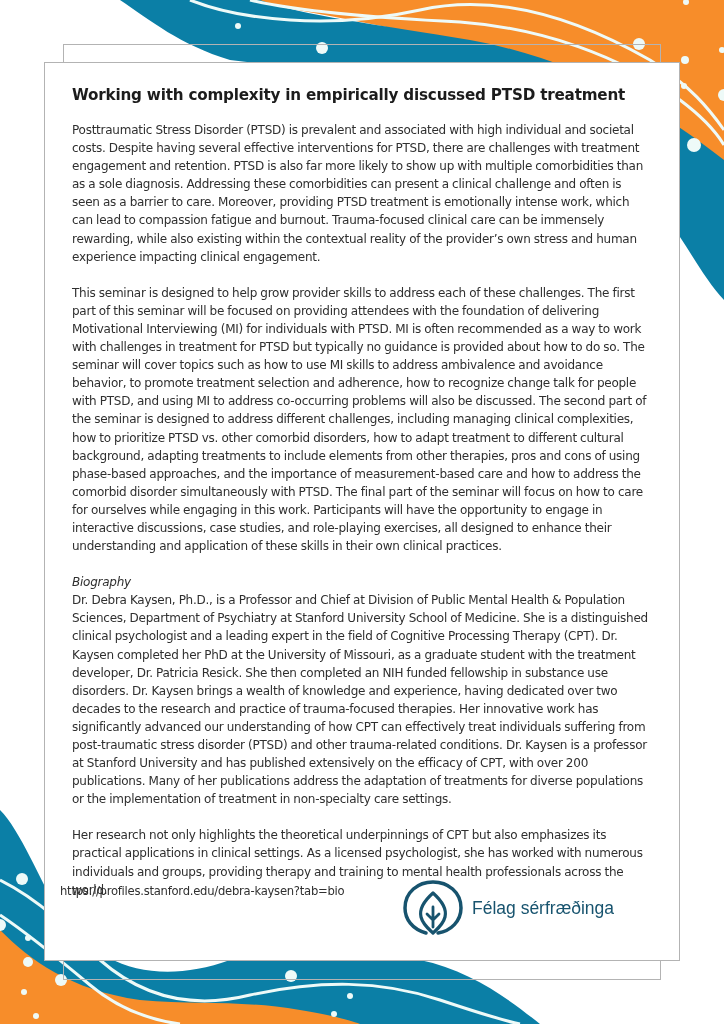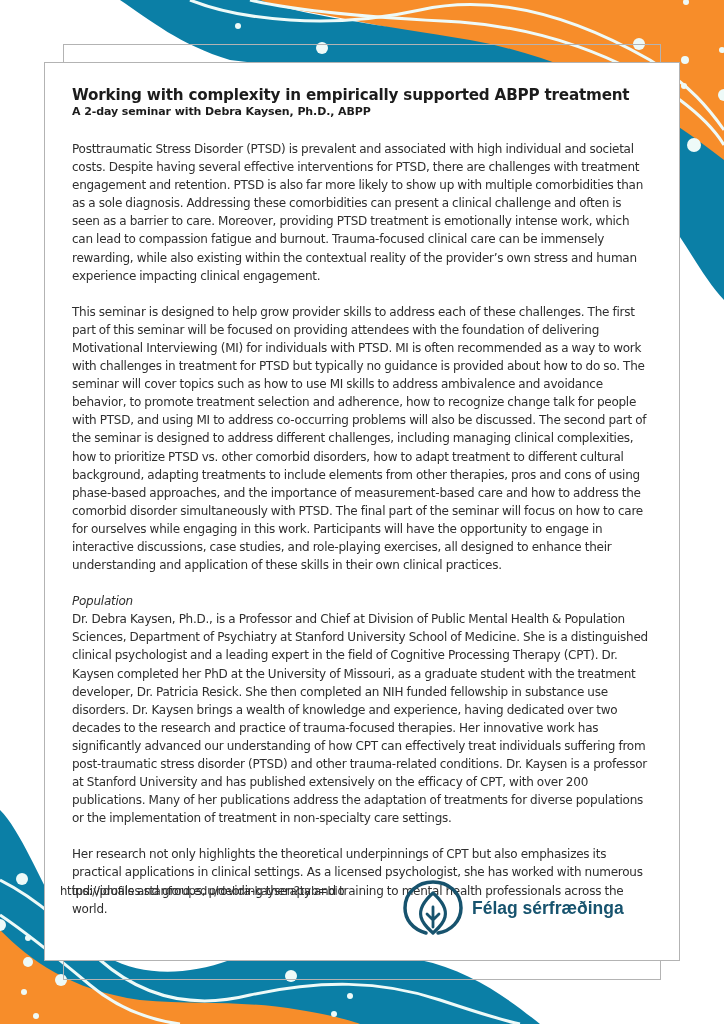--- a/index.html
+++ b/index.html
@@ -8,21 +8,21 @@
     .frame-back { position: absolute; left: 63px; top: 44px; width: 596px; height: 934px; border: 1.5px solid #b3b3b3; background: transparent; }
     .frame-front { position: absolute; left: 44px; top: 62px; width: 634px; height: 897px; border: 1.5px solid #b3b3b3; background: #ffffff; }
     .content { position: absolute; left: 72px; top: 86px; width: 580px; color: #2a2a2a; }
     .title { font-family: "DejaVu Sans", sans-serif; font-weight: bold; font-size: 15.2px; color: #1c1c1c; margin: 0; line-height: 19px; letter-spacing: -0.2px; }
     .subtitle { font-family: "DejaVu Sans", sans-serif; font-weight: bold; font-size: 11px; color: #1c1c1c; margin: 0 0 21px 0; line-height: 14px; letter-spacing: -0.1px; }
     .para { font-family: "DejaVu Sans", sans-serif; font-size: 12px; line-height: 18.1px; margin: 16px 0 18px 0; color: #2f2f2f; letter-spacing: -0.25px; word-spacing: -0.3px; }
     .bio-heading { font-style: italic; display: block; }
     .url { font-family: "DejaVu Sans", sans-serif; font-size: 11.6px; color: #2f2f2f; position: absolute; left: 60px; top: 884px; letter-spacing: -0.25px; }
     .logo { position: absolute; left: 402px; top: 878px; width: 250px; height: 60px; display: flex; align-items: center; }
     .logo-mark { width: 62px; height: 58px; }
-    .logo-text { margin-left: 8px; font-family: "Liberation Sans", sans-serif; font-weight: bold; color: #17536e; font-size: 17.5px; line-height: 21px; }
+    .logo-text { margin-left: 8px; font-family: "Liberation Sans", sans-serif; font-weight: normal; color: #17536e; font-size: 17.5px; line-height: 21px; }
     .logo-text span { display: block; }
   </style>
 </head>
 <body>
 
 <svg class="deco" viewBox="0 0 724 1024" xmlns="http://www.w3.org/2000/svg">
 
   <path fill="#f78d2a" d="M250,0 L724,0 L724,235 C690,180 640,120 540,70 C460,35 340,20 250,0 Z"></path>
 
   <path fill="#0b7fa6" d="M120,0 L260,0 C300,15 380,25 470,40 C580,60 660,110 724,160 L724,300 C705,280 690,250 665,215 C630,165 580,120 500,95 C400,65 300,70 230,60 C180,45 150,20 120,0 Z"></path>
@@ -54,26 +54,25 @@
   <circle cx="36" cy="1016" r="3" fill="#eefaf8"></circle>
   <circle cx="291" cy="976" r="6" fill="#eefaf8"></circle>
   <circle cx="350" cy="996" r="3" fill="#eefaf8"></circle>
   <circle cx="334" cy="1014" r="3" fill="#eefaf8"></circle>
 </svg>
 
 <div class="frame-back"></div>
 <div class="frame-front"></div>
 
 <div class="content">
-  <h1 class="title">Working with complexity in empirically supported ABPP treatment</h1>
-  <h2 class="subtitle">A 2-day seminar with Debra Kaysen, Ph.D., ABPP</h2>
+  <h1 class="title">Working with complexity in empirically discussed PTSD treatment</h1>
   <p class="para">Posttraumatic Stress Disorder (PTSD) is prevalent and associated with high individual and societal costs. Despite having several effective interventions for PTSD, there are challenges with treatment engagement and retention. PTSD is also far more likely to show up with multiple comorbidities than as a sole diagnosis. Addressing these comorbidities can present a clinical challenge and often is seen as a barrier to care. Moreover, providing PTSD treatment is emotionally intense work, which can lead to compassion fatigue and burnout. Trauma-focused clinical care can be immensely rewarding, while also existing within the contextual reality of the provider’s own stress and human experience impacting clinical engagement.</p>
   <p class="para">This seminar is designed to help grow provider skills to address each of these challenges. The first part of this seminar will be focused on providing attendees with the foundation of delivering Motivational Interviewing (MI) for individuals with PTSD. MI is often recommended as a way to work with challenges in treatment for PTSD but typically no guidance is provided about how to do so. The seminar will cover topics such as how to use MI skills to address ambivalence and avoidance behavior, to promote treatment selection and adherence, how to recognize change talk for people with PTSD, and using MI to address co-occurring problems will also be discussed. The second part of the seminar is designed to address different challenges, including managing clinical complexities, how to prioritize PTSD vs. other comorbid disorders, how to adapt treatment to different cultural background, adapting treatments to include elements from other therapies, pros and cons of using phase-based approaches, and the importance of measurement-based care and how to address the comorbid disorder simultaneously with PTSD. The final part of the seminar will focus on how to care for ourselves while engaging in this work. Participants will have the opportunity to engage in interactive discussions, case studies, and role-playing exercises, all designed to enhance their understanding and application of these skills in their own clinical practices.</p>
   <p class="para">
-    <span class="bio-heading">Population</span>
+    <span class="bio-heading">Biography</span>
     <span>Dr. Debra Kaysen, Ph.D., is a Professor and Chief at Division of Public Mental Health &amp; Population Sciences, Department of Psychiatry at Stanford University School of Medicine. She is a distinguished clinical psychologist and a leading expert in the field of Cognitive Processing Therapy (CPT). Dr. Kaysen completed her PhD at the University of Missouri, as a graduate student with the treatment developer, Dr. Patricia Resick. She then completed an NIH funded fellowship in substance use disorders. Dr. Kaysen brings a wealth of knowledge and experience, having dedicated over two decades to the research and practice of trauma-focused therapies. Her innovative work has significantly advanced our understanding of how CPT can effectively treat individuals suffering from post-traumatic stress disorder (PTSD) and other trauma-related conditions. Dr. Kaysen is a professor at Stanford University and has published extensively on the efficacy of CPT, with over 200 publications. Many of her publications address the adaptation of treatments for diverse populations or the implementation of treatment in non-specialty care settings.</span>
   </p>
   <p class="para">Her research not only highlights the theoretical underpinnings of CPT but also emphasizes its practical applications in clinical settings. As a licensed psychologist, she has worked with numerous individuals and groups, providing therapy and training to mental health professionals across the world.</p>
 </div>
 
 <div class="url">https://profiles.stanford.edu/debra-kaysen?tab=bio</div>
 
 <div class="logo">
   <svg class="logo-mark" viewBox="0 0 62 58" xmlns="http://www.w3.org/2000/svg">
     <path d="M24,54 C10,50 3,40 3,29 C3,13 16,3 31,3 C46,3 59,13 59,29 C59,42 49,52 36,54" fill="none" stroke="#17536e" stroke-width="3.5" stroke-linecap="round"></path>

